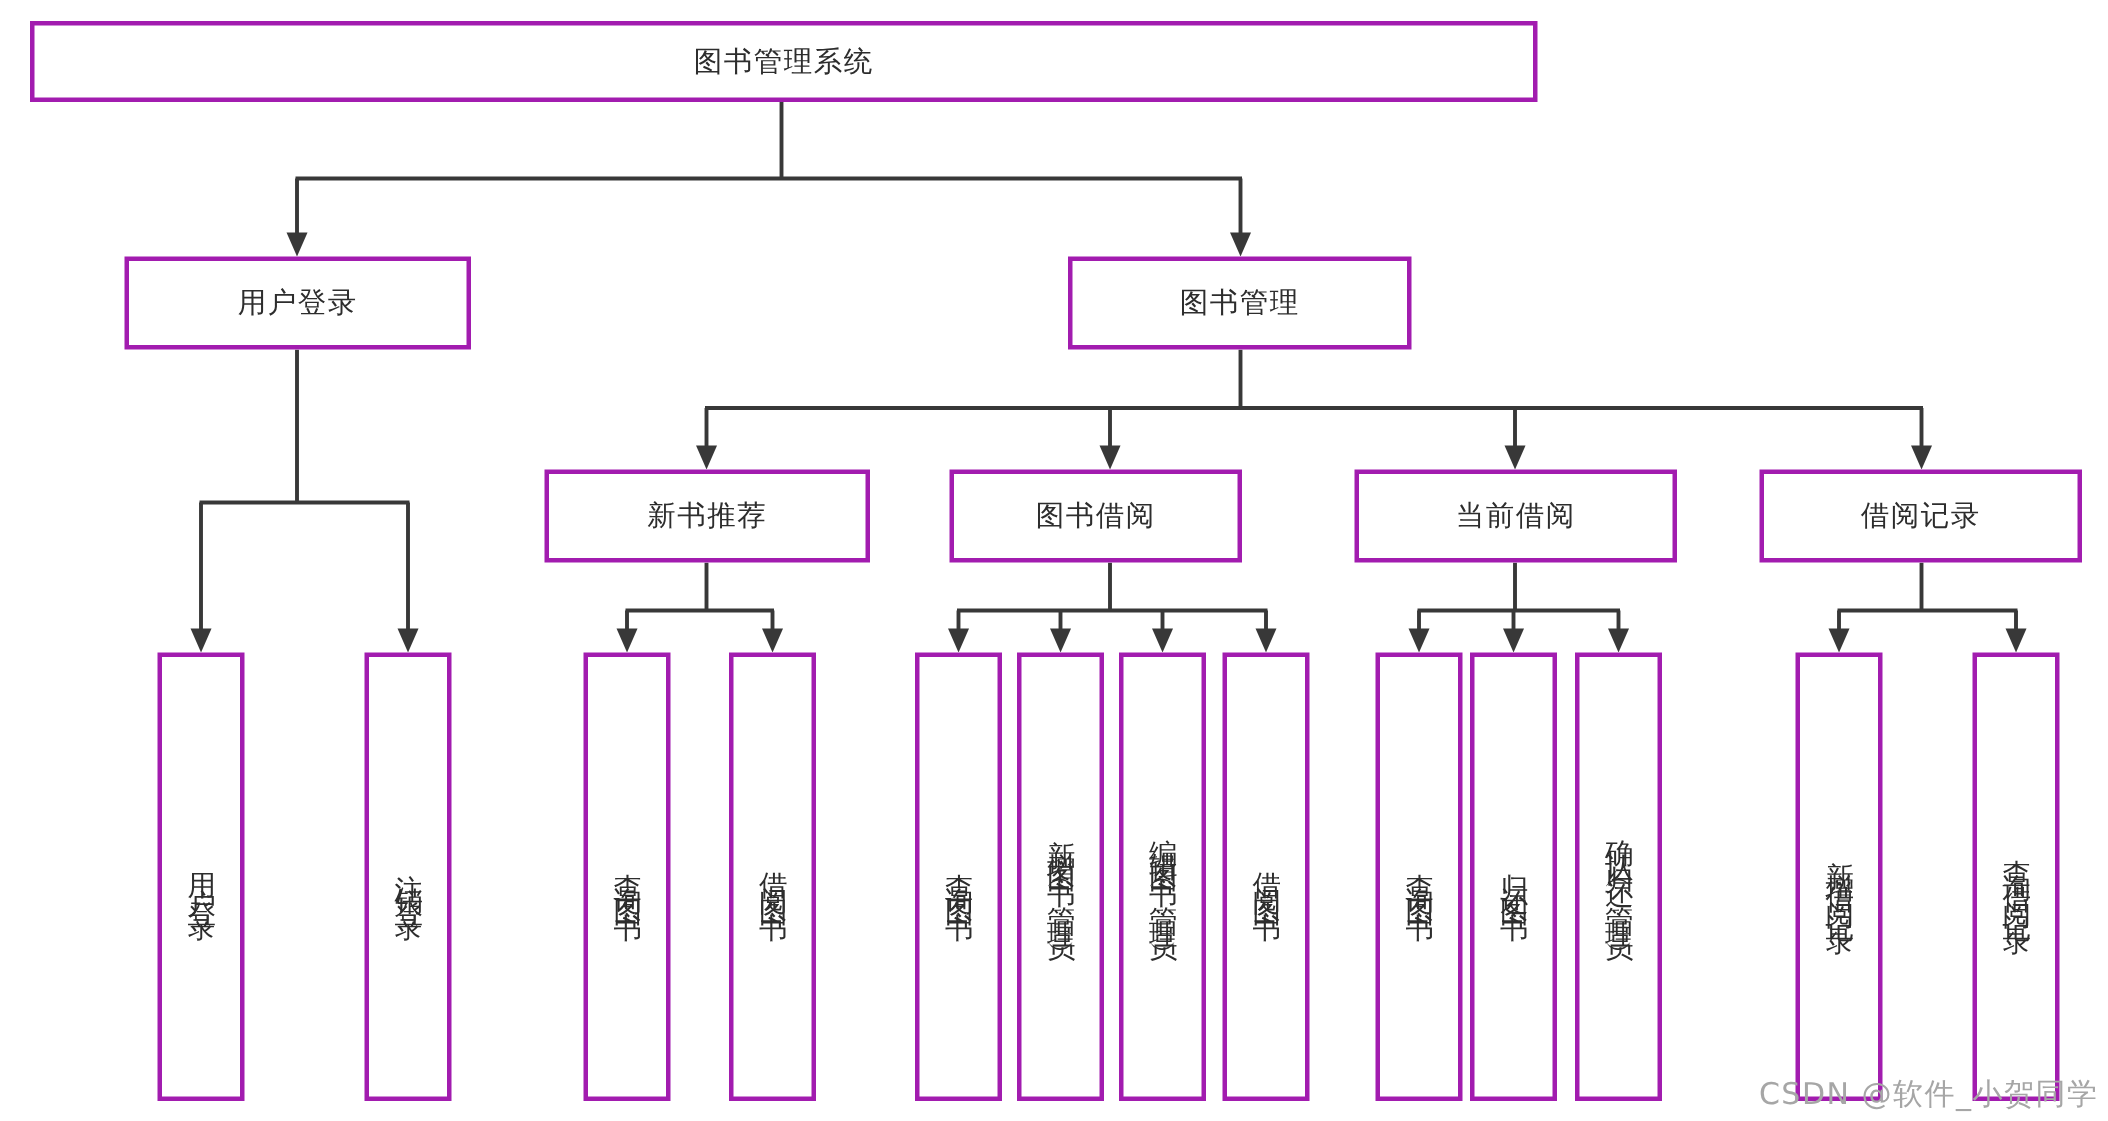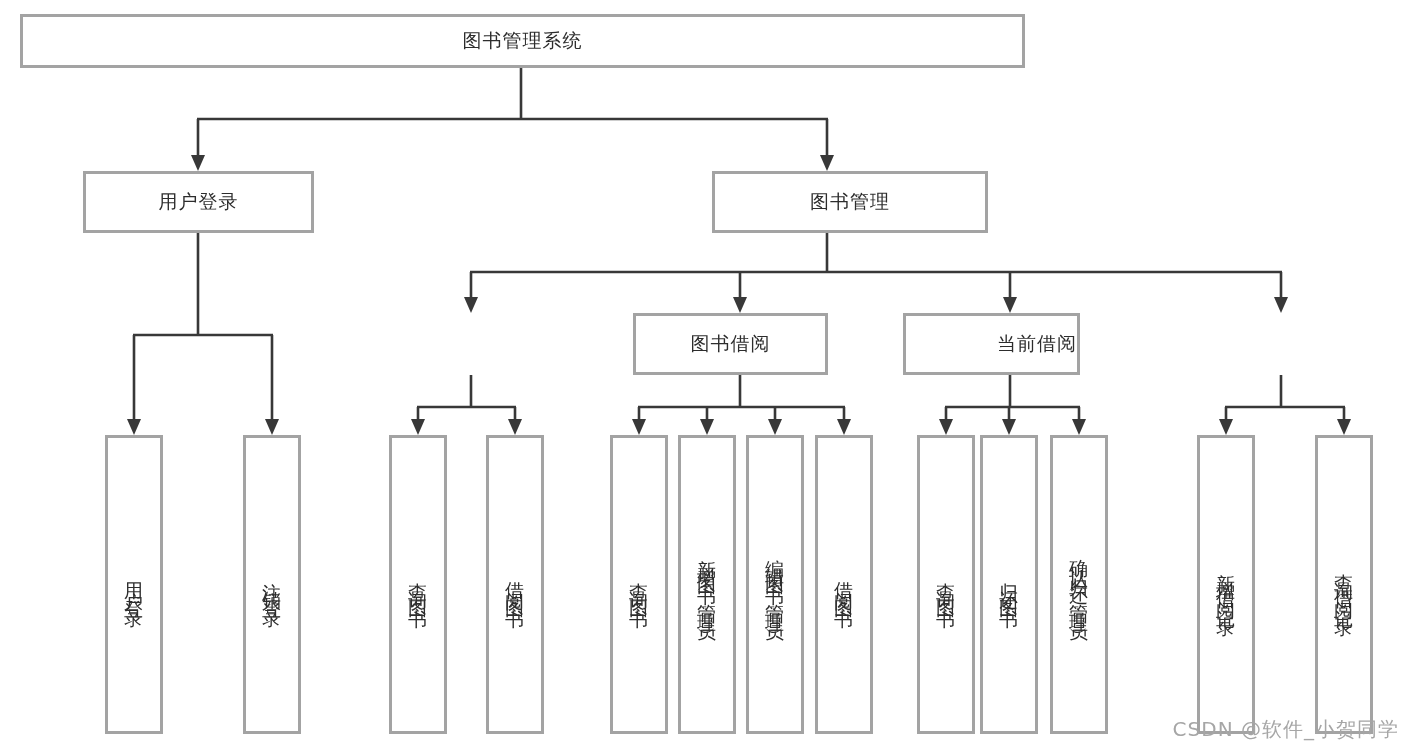--- a/index.html
+++ b/index.html
@@ -20,45 +20,45 @@
     position: absolute;
     left: 0; top: 0;
     width: 1405px;
     height: 747px;
     z-index: 1;
   }
   .box {
     position: absolute;
     box-sizing: border-box;
     background: #ffffff;
-    border: 3px solid #a3a3a3;
+    border: 3px solid #a21caf;
     display: flex;
     align-items: center;
     justify-content: center;
     z-index: 2;
     color: #2d2d2d;
   }
   .h-box { font-size: 19px; letter-spacing: 1px; }
   .v-box { font-size: 19px; }
   .v-label {
     writing-mode: vertical-rl;
     text-orientation: mixed;
     letter-spacing: 9px;
     line-height: 1;
     white-space: nowrap;
   }
   
   .pos-root   { left: 20px;  top: 14px;  width: 1005px; height: 54px; }
   
   .pos-l2-0   { left: 83px;  top: 171px; width: 231px;  height: 62px; }
-  .pos-l2-1   { left: 712px; top: 171px; width: 276px;  height: 62px; }
+  .pos-l2-1   { left: 712px; top: 171px; width: 229px;  height: 62px; }
   
   .pos-l3-0   { left: 363px;  top: 313px; width: 217px; height: 62px; }
   .pos-l3-1   { left: 633px;  top: 313px; width: 195px; height: 62px; }
-  .pos-l3-2   { left: 903px;  top: 313px; width: 177px; height: 62px; justify-content: flex-end; }
+  .pos-l3-2   { left: 903px;  top: 313px; width: 215px; height: 62px; }
   .pos-l3-3   { left: 1173px; top: 313px; width: 215px; height: 62px; }
   
   .leaf { top: 435px; width: 58px; height: 299px; }
   .pos-g1-0 { left: 105px; }
   .pos-g1-1 { left: 243px; }
   .pos-g2-0 { left: 389px; }
   .pos-g2-1 { left: 486px; }
   .pos-g3-0 { left: 610px; }
   .pos-g3-1 { left: 678px; }
   .pos-g3-2 { left: 746px; }
@@ -165,26 +165,32 @@
     <span>图书管理系统</span>
   </div>
 
   <div class="box h-box pos-l2-0">
     <span>用户登录</span>
   </div>
   <div class="box h-box pos-l2-1">
     <span>图书管理</span>
   </div>
 
+  <div class="box h-box pos-l3-0">
+    <span>新书推荐</span>
+  </div>
   <div class="box h-box pos-l3-1">
     <span>图书借阅</span>
   </div>
   <div class="box h-box pos-l3-2">
     <span>当前借阅</span>
   </div>
+  <div class="box h-box pos-l3-3">
+    <span>借阅记录</span>
+  </div>
 
   <div class="box v-box leaf pos-g1-0">
     <span class="v-label">用户登录</span>
   </div>
   <div class="box v-box leaf pos-g1-1">
     <span class="v-label">注销登录</span>
   </div>
 
   <div class="box v-box leaf pos-g2-0">
     <span class="v-label">查询图书</span>

